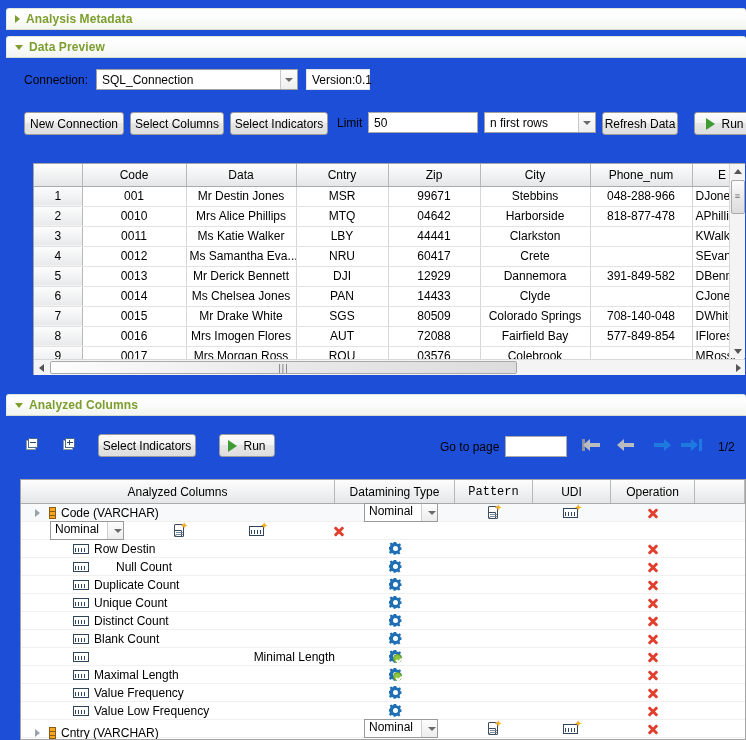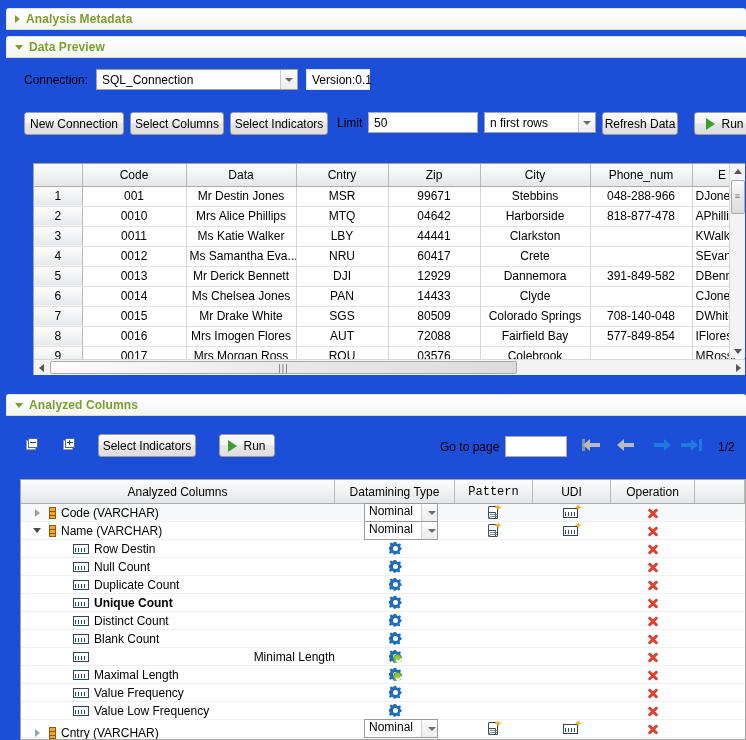--- a/index.html
+++ b/index.html
@@ -668,27 +668,20 @@
               <span class="r"></span>
               <span class="star">✦</span>
             </div>
           </div>
           <div class="c-cell" style="width: 84px;">
             <div class="ic-x"></div>
           </div>
           <div class="c-cell" style="width: 50px;"></div>
         </div>
         <div class="trow">
-          <div class="c-name" style="width: 314px;">
-            <span class="twisty" style="margin-left: 10px;">
-              <span class="tw-o"></span>
-            </span>
-            <span class="ic-col" style="margin-left: 6px;"></span>
-            <span>Name (VARCHAR)</span>
-          </div>
           <div class="c-cell" style="width: 120px;">
             <div class="minicombo">
               <span>Nominal</span>
               <span class="mc-arrow">
                 <i></i>
               </span>
             </div>
           </div>
           <div class="c-cell" style="width: 78px;">
             <div class="ic-pattern">
@@ -719,21 +712,21 @@
             </div>
           </div>
           <div class="c-cell" style="width: 78px;"></div>
           <div class="c-cell" style="width: 78px;"></div>
           <div class="c-cell" style="width: 84px;">
             <div class="ic-x"></div>
           </div>
           <div class="c-cell" style="width: 50px;"></div>
         </div>
         <div class="trow">
-          <div class="c-name" style="width: 314px;">
+          <div class="c-name" style="width: 314px; gap: 22px;">
             <span class="ic-ruler" style="margin-left: 52px;"></span>
             <span>Null Count</span>
           </div>
           <div class="c-cell" style="width: 120px;">
             <div class="ic-gear">
               <span class="g"></span>
               <span class="hole"></span>
             </div>
           </div>
           <div class="c-cell" style="width: 78px;"></div>
@@ -755,21 +748,21 @@
             </div>
           </div>
           <div class="c-cell" style="width: 78px;"></div>
           <div class="c-cell" style="width: 78px;"></div>
           <div class="c-cell" style="width: 84px;">
             <div class="ic-x"></div>
           </div>
           <div class="c-cell" style="width: 50px;"></div>
         </div>
         <div class="trow">
-          <div class="c-name" style="width: 314px; font-weight: bold;">
+          <div class="c-name" style="width: 314px;">
             <span class="ic-ruler" style="margin-left: 52px;"></span>
             <span>Unique Count</span>
           </div>
           <div class="c-cell" style="width: 120px;">
             <div class="ic-gear">
               <span class="g"></span>
               <span class="hole"></span>
             </div>
           </div>
           <div class="c-cell" style="width: 78px;"></div>

